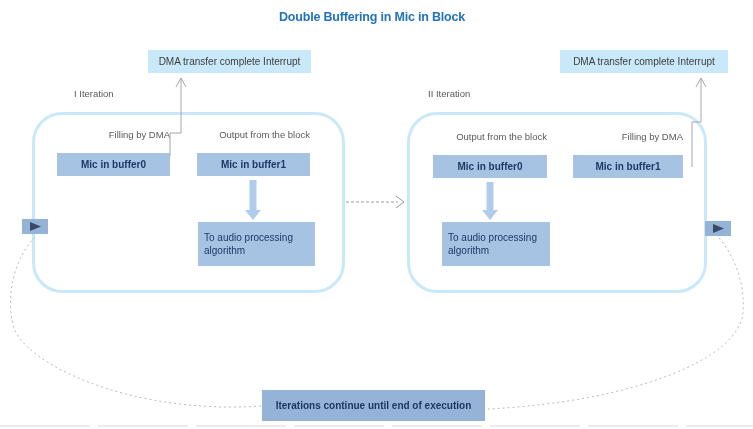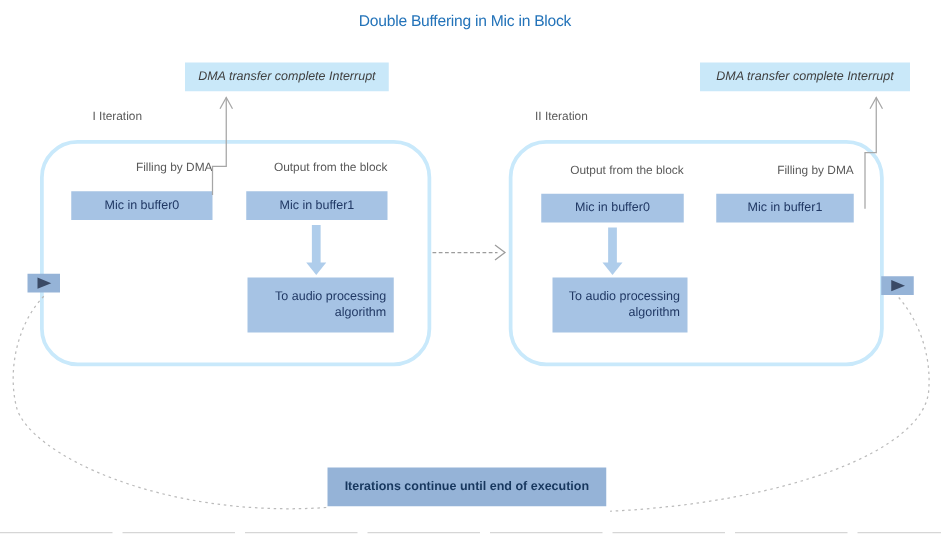--- a/index.html
+++ b/index.html
@@ -3,45 +3,45 @@
 <meta charset="utf-8">
 <style>
   html,body{margin:0;padding:0;background:#ffffff;}
   #stage{
     position:relative;width:753px;height:429px;background:#ffffff;overflow:hidden;
     font-family:"Liberation Sans","DejaVu Sans",sans-serif;
   }
   .abs{position:absolute;box-sizing:border-box;}
   .title{
     top:10px;left:0;width:744px;text-align:center;
-    font-size:12.5px;font-weight:normal;color:#2373b9;letter-spacing:-0.2px;
+    font-size:12.5px;font-weight:bold;color:#2373b9;letter-spacing:-0.2px;
   }
   .interrupt-box{
     height:23px;background:#c9e8f9;color:#3f3f3f;font-size:10px;
-    display:flex;align-items:center;justify-content:center;white-space:nowrap;font-style:italic;
+    display:flex;align-items:center;justify-content:center;white-space:nowrap;
   }
   .iter-label{font-size:9.5px;color:#595959;white-space:nowrap;}
   .container-box{
     border:3px solid #c9e9fb;border-radius:30px;background:#ffffff;
     width:313px;height:181px;top:112px;
   }
   .col-label{
     font-size:9.5px;color:#595959;text-align:right;white-space:nowrap;
   }
   .buffer-box{
     height:23px;background:#a6c3e4;color:#203864;font-size:10px;
-    display:flex;align-items:center;justify-content:center;white-space:nowrap;
+    display:flex;align-items:center;justify-content:center;white-space:nowrap;font-weight:bold;
   }
   .process-box{
     background:#a6c3e4;color:#203864;font-size:10px;line-height:1.3;
-    display:flex;align-items:center;justify-content:center;text-align:right;
+    display:flex;align-items:center;justify-content:center;text-align:left;
     padding:2px 6px;
   }
   .loop-box{
-    left:262px;top:374px;width:223px;height:31px;background:#95b3d7;
+    left:262px;top:390px;width:223px;height:31px;background:#95b3d7;
     color:#17375e;font-size:10px;font-weight:bold;
     display:flex;align-items:center;justify-content:center;white-space:nowrap;
   }
   svg.overlay{position:absolute;left:0;top:0;z-index:5;pointer-events:none;}
 </style>
 </head>
 <body>
 
 <div id="stage">
 

